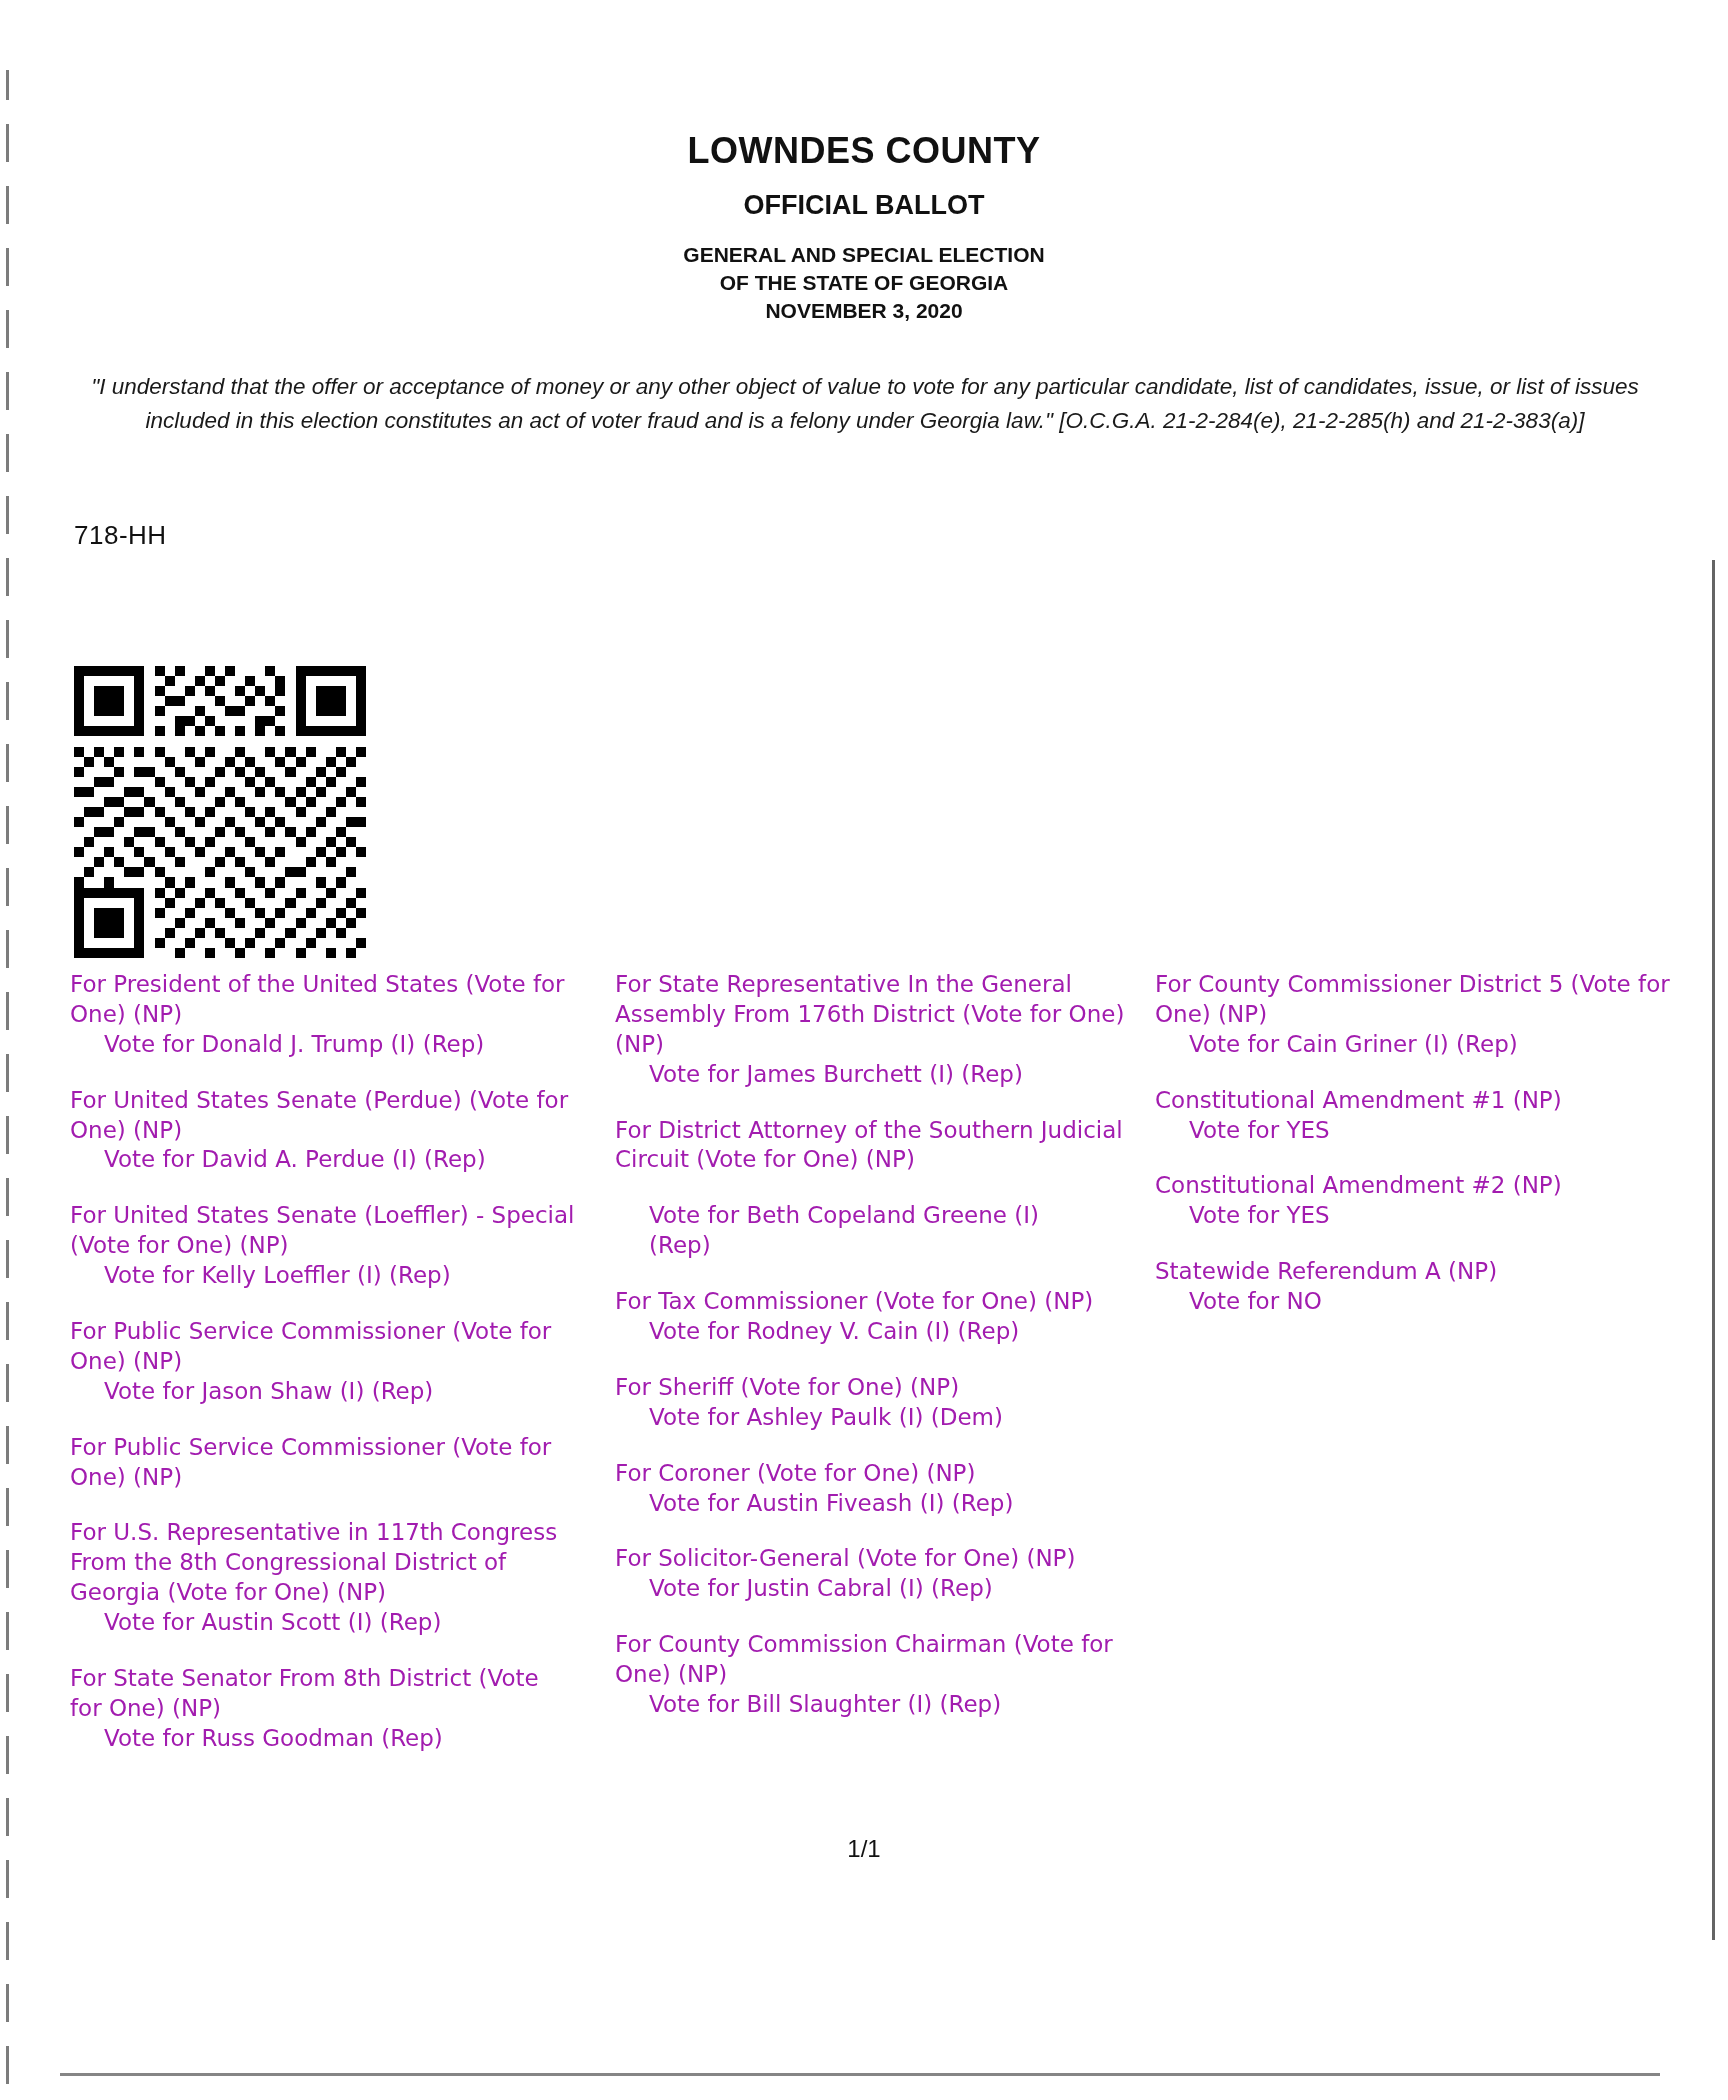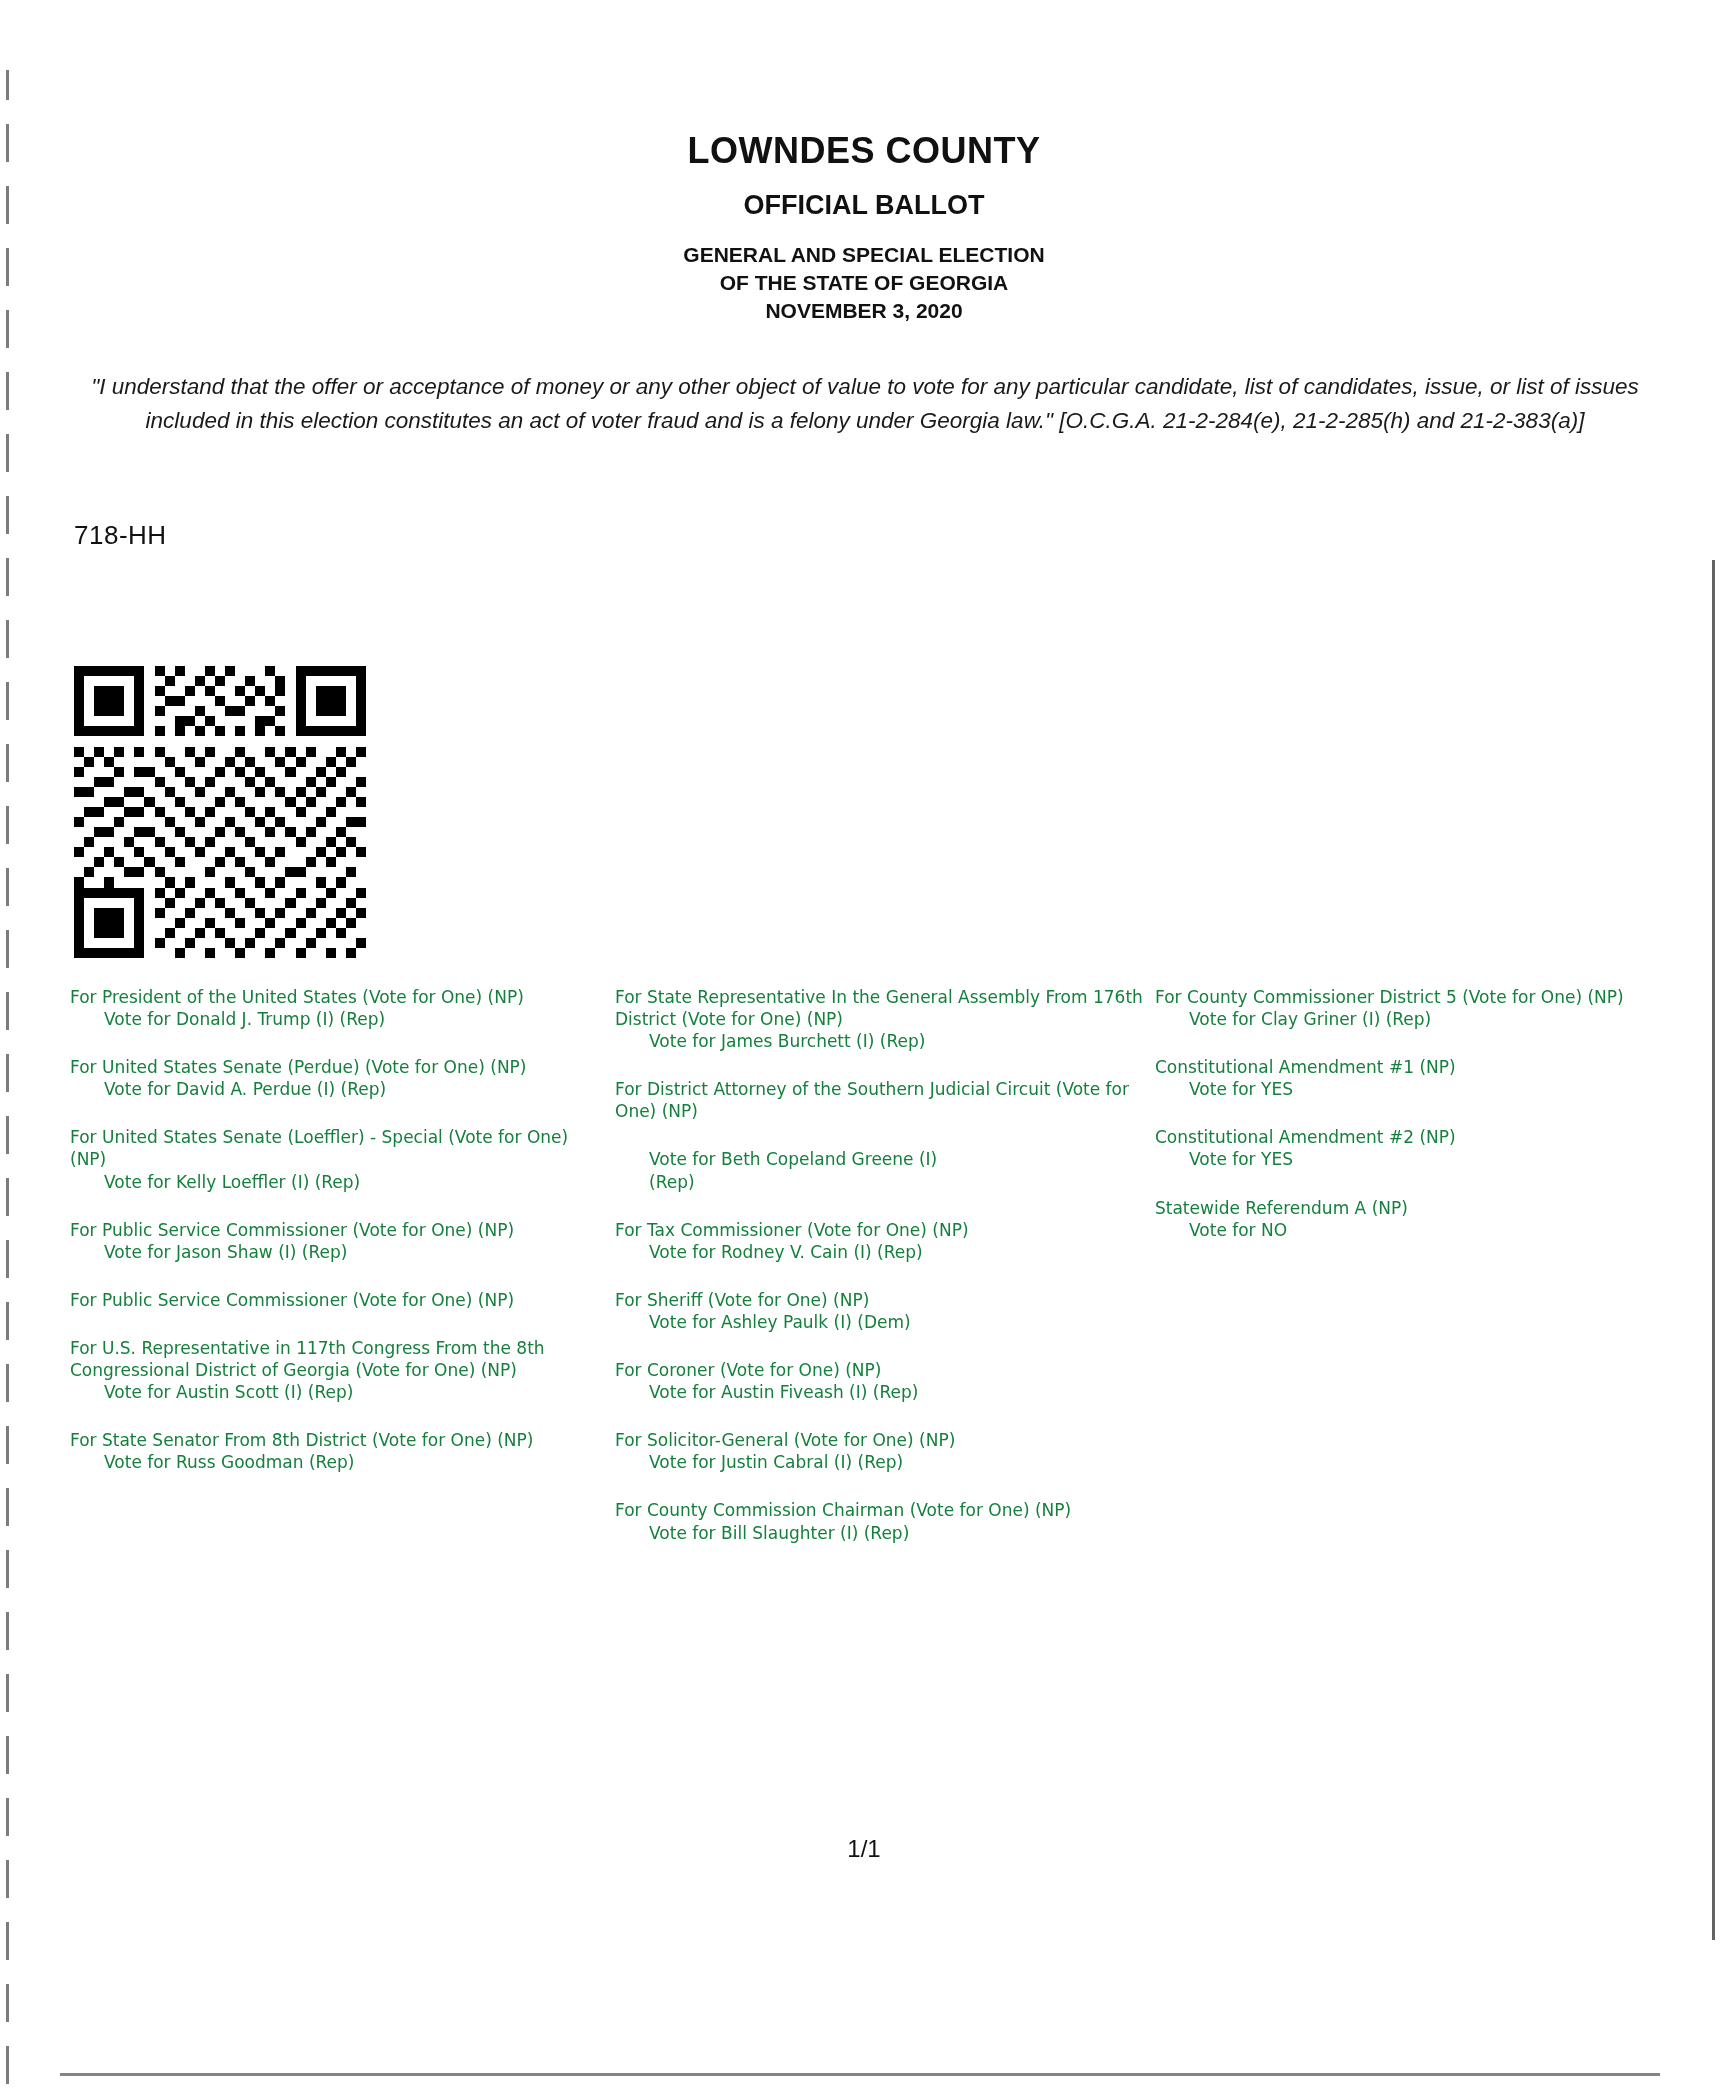--- a/index.html
+++ b/index.html
@@ -105,24 +105,24 @@
   .qr svg { display: block; }
 
   .columns {
     position: absolute;
     left: 70px; top: 970px;
     width: 1600px;
     height: 760px;
   }
   .col {
     position: absolute;
-    top: 16px;
-    font-size: 17px;
+    top: 0;
+    font-size: 23px;
     line-height: 1.30;
-    color: #15803d;
+    color: #a21caf;
   }
   .col1 { left: 0px;  width: 505px; }
   .col2 { left: 545px; width: 545px; }
   .col3 { left: 1085px; width: 520px; }
 
   .contest {
     margin-bottom: 26px;
   }
   .contest-title {
     white-space: pre-line;
@@ -489,21 +489,21 @@
       </div>
       <div class="contest">
         <div class="contest-title">For County Commission Chairman  (Vote for One) (NP)</div>
         <div class="choice">Vote for Bill Slaughter (I) (Rep)</div>
       </div>
     </div>
 
     <div class="col col3">
       <div class="contest">
         <div class="contest-title">For County Commissioner District 5  (Vote for One) (NP)</div>
-        <div class="choice">Vote for Clay Griner (I) (Rep)</div>
+        <div class="choice">Vote for Cain Griner (I) (Rep)</div>
       </div>
       <div class="contest">
         <div class="contest-title">Constitutional Amendment #1 (NP)</div>
         <div class="choice">Vote for YES</div>
       </div>
       <div class="contest">
         <div class="contest-title">Constitutional Amendment #2 (NP)</div>
         <div class="choice">Vote for YES</div>
       </div>
       <div class="contest">

